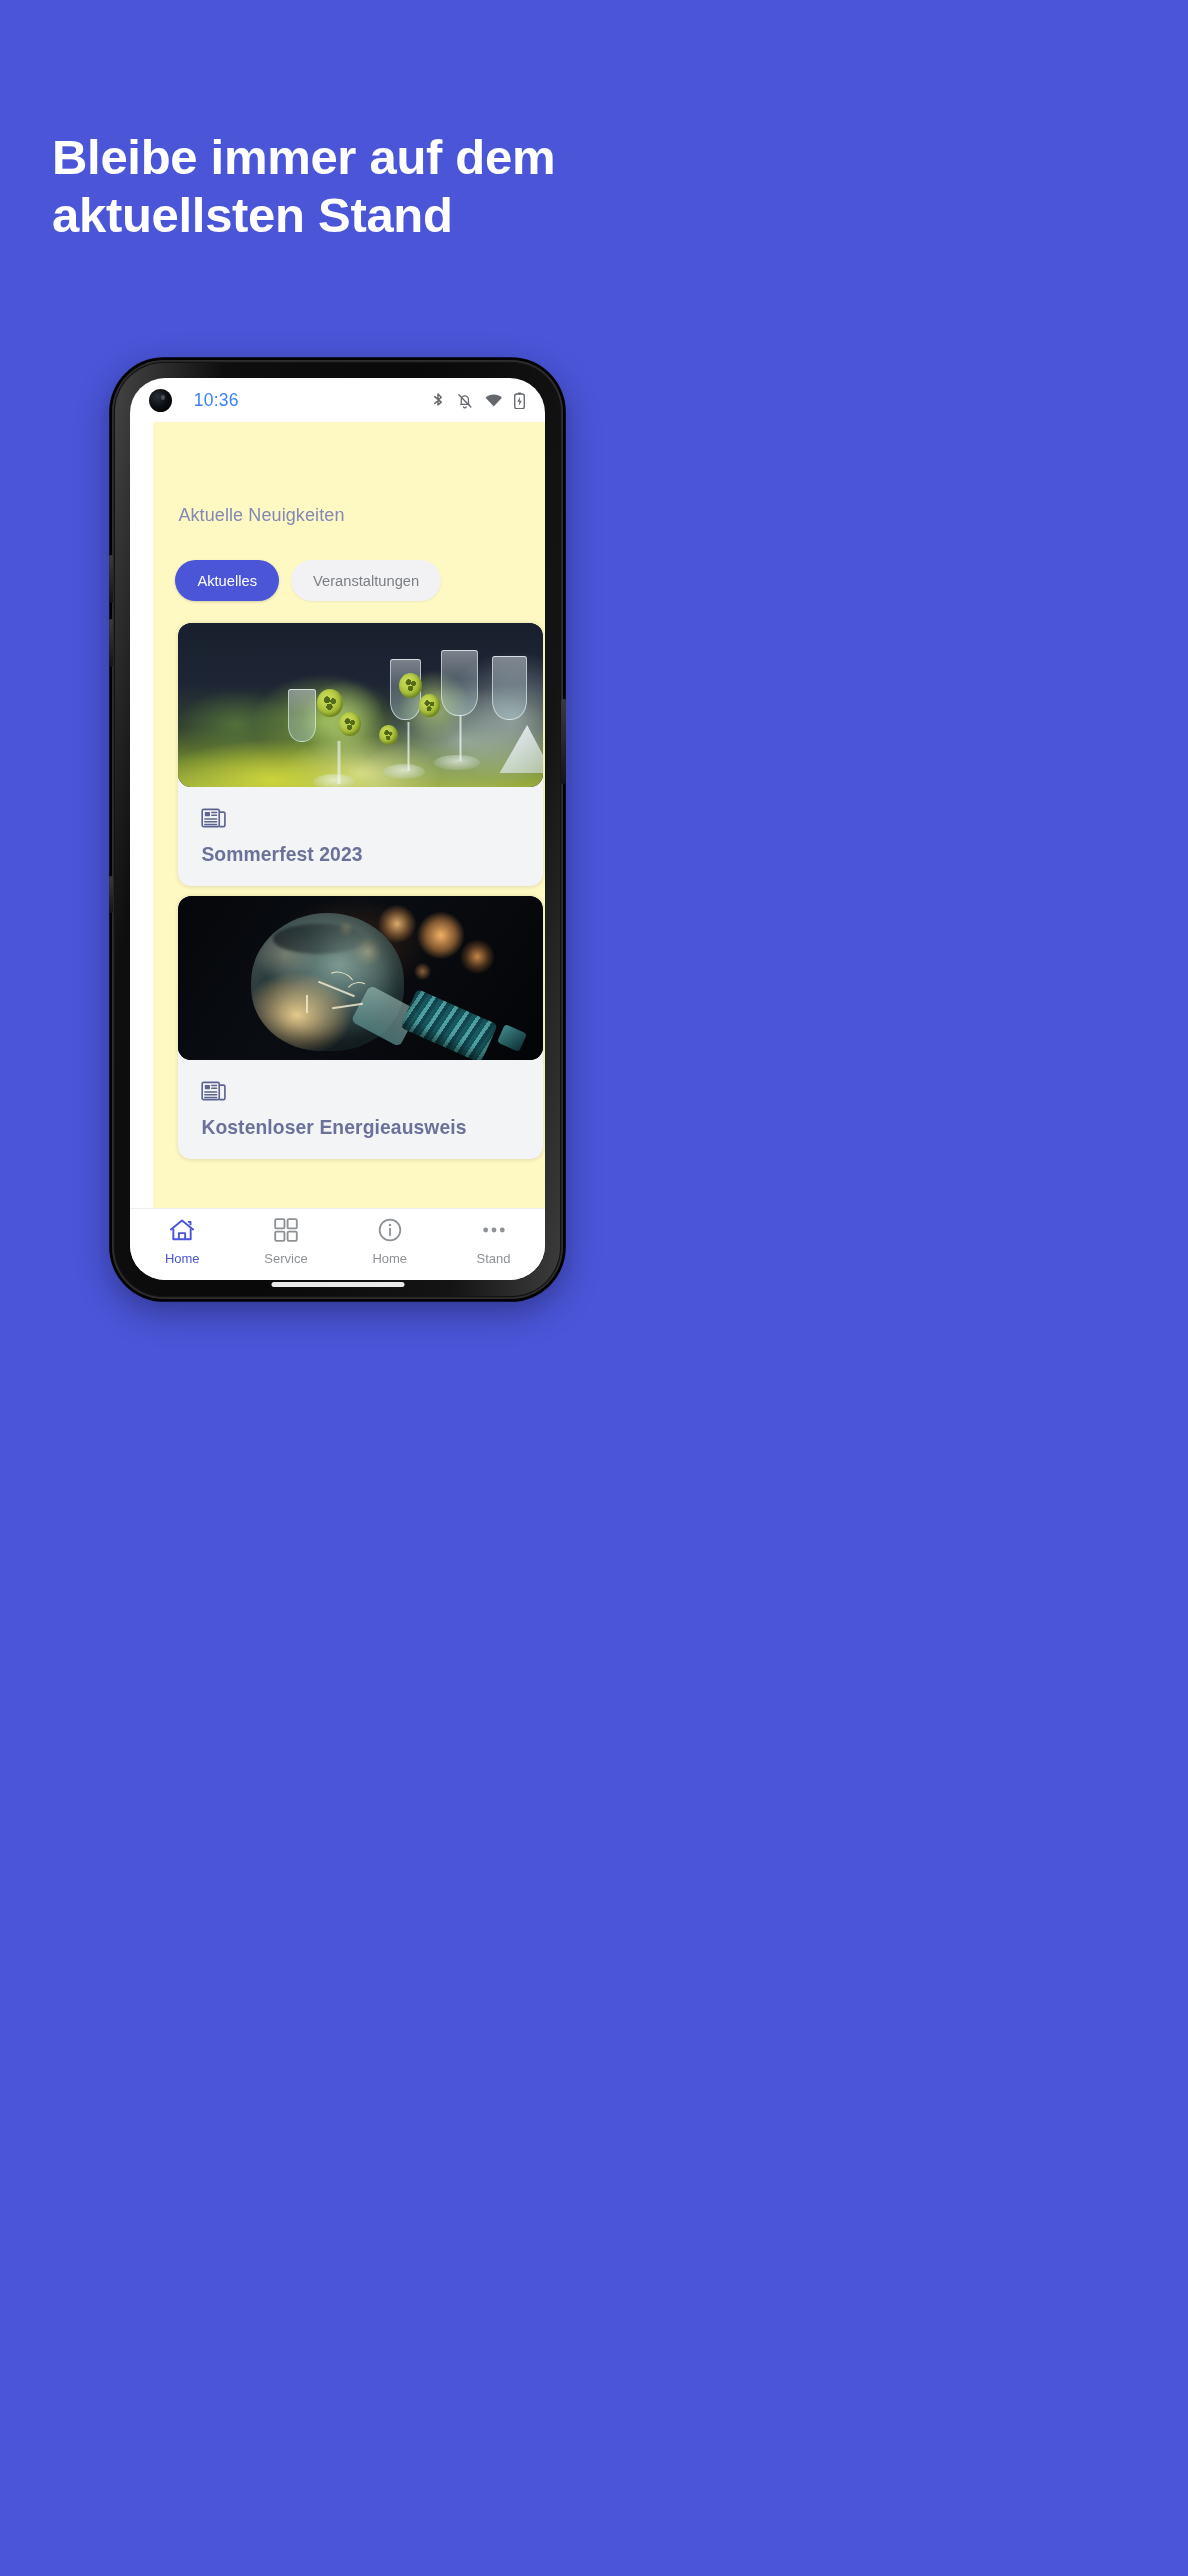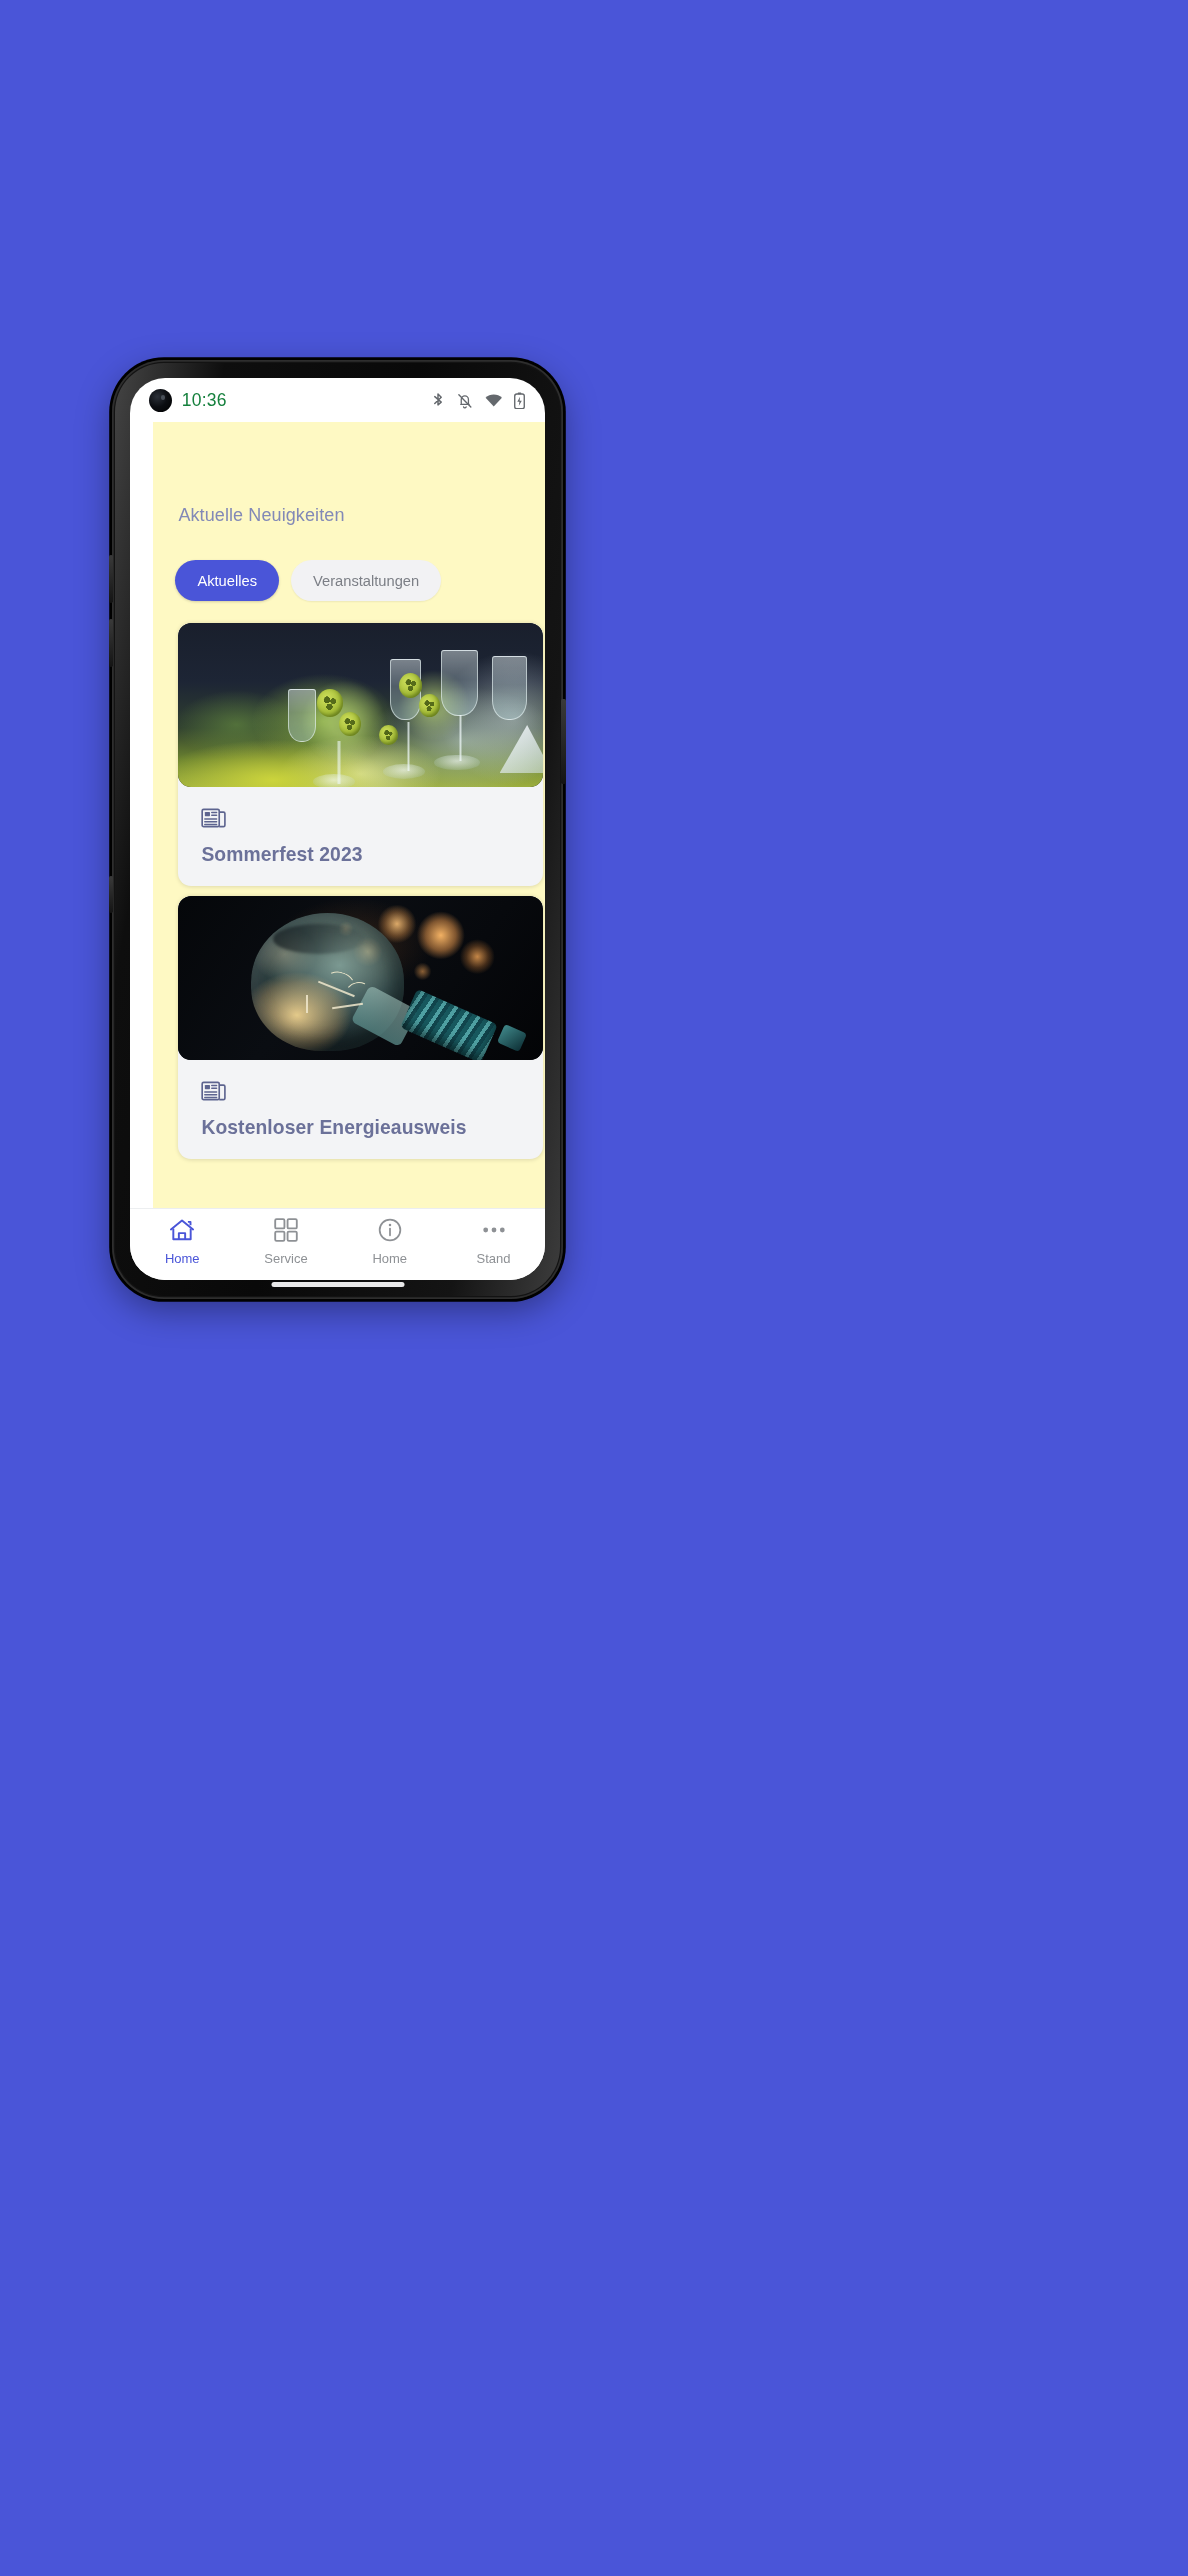--- a/index.html
+++ b/index.html
@@ -84,23 +84,23 @@
   }
   .punch::after{
     content:"";
     display:block;
     width:4.6px;height:4.6px;border-radius:50%;
     background:#555c66;
     margin:6.4px 0 0 12px;
     opacity:.8;
   }
   .clock {
-    margin-left: 10px;
+    margin-left: 22px;
     font-size: 17.5px;
-    color: #15803d;
+    color: #3b82f6;
     letter-spacing: 0.2px;
   }
   .sb-icons {
     margin-left:auto;
     display:flex; align-items:center; gap:12px;
   }
   .sb-icons svg { display:block; }
 
   
   .content {
@@ -339,20 +339,22 @@
     border-radius: 2.8px;
     background:#e9e9ea;
     z-index: 6;
   }
 </style>
 </head>
 <body>
 
 <div id="stage">
 
+  <div class="headline">Bleibe immer auf dem
+aktuellsten Stand</div>
 
   <div class="phone">
     <div class="btn-side btn-vol-up"></div>
     <div class="btn-side btn-vol-dn"></div>
     <div class="btn-side btn-power-l"></div>
     <div class="btn-side btn-power-r"></div>
 
     <div class="screen">
 
       <div class="statusbar">

